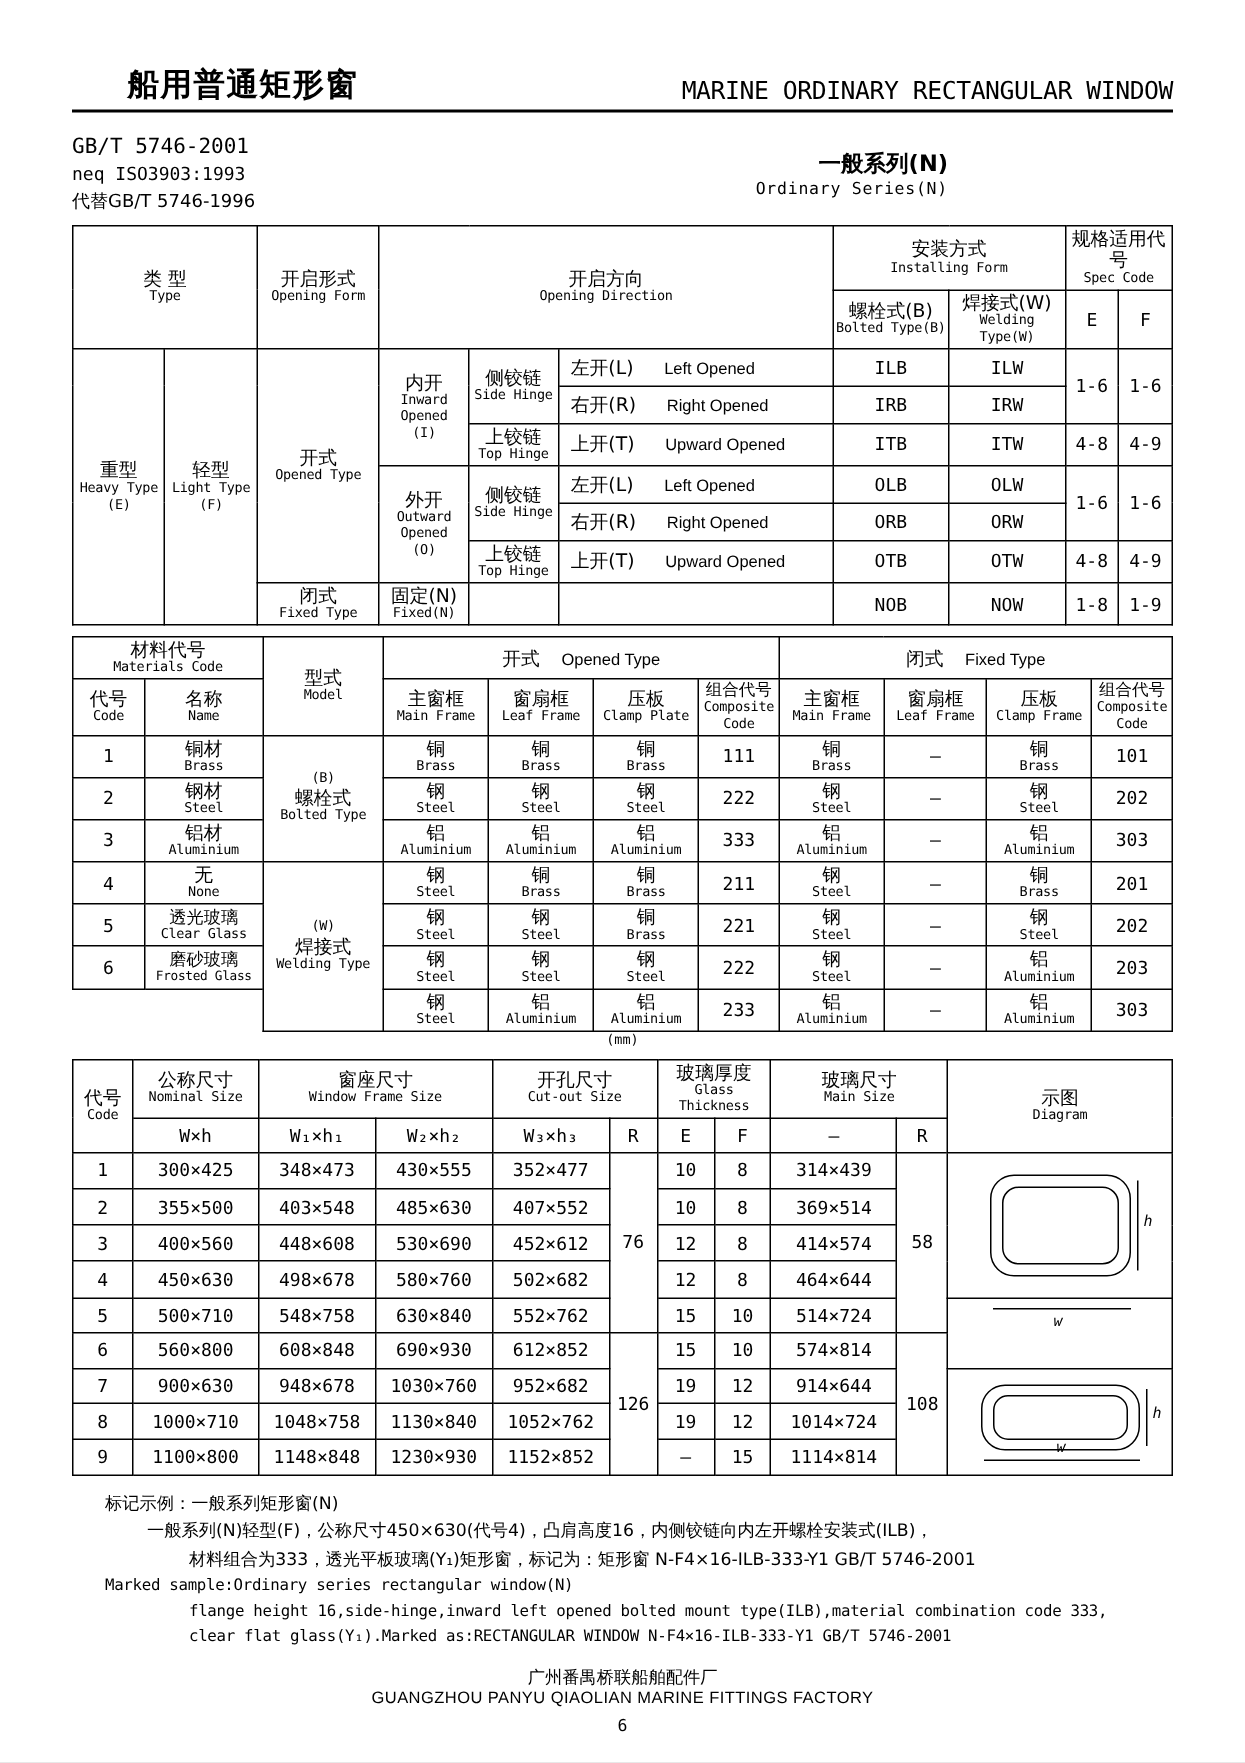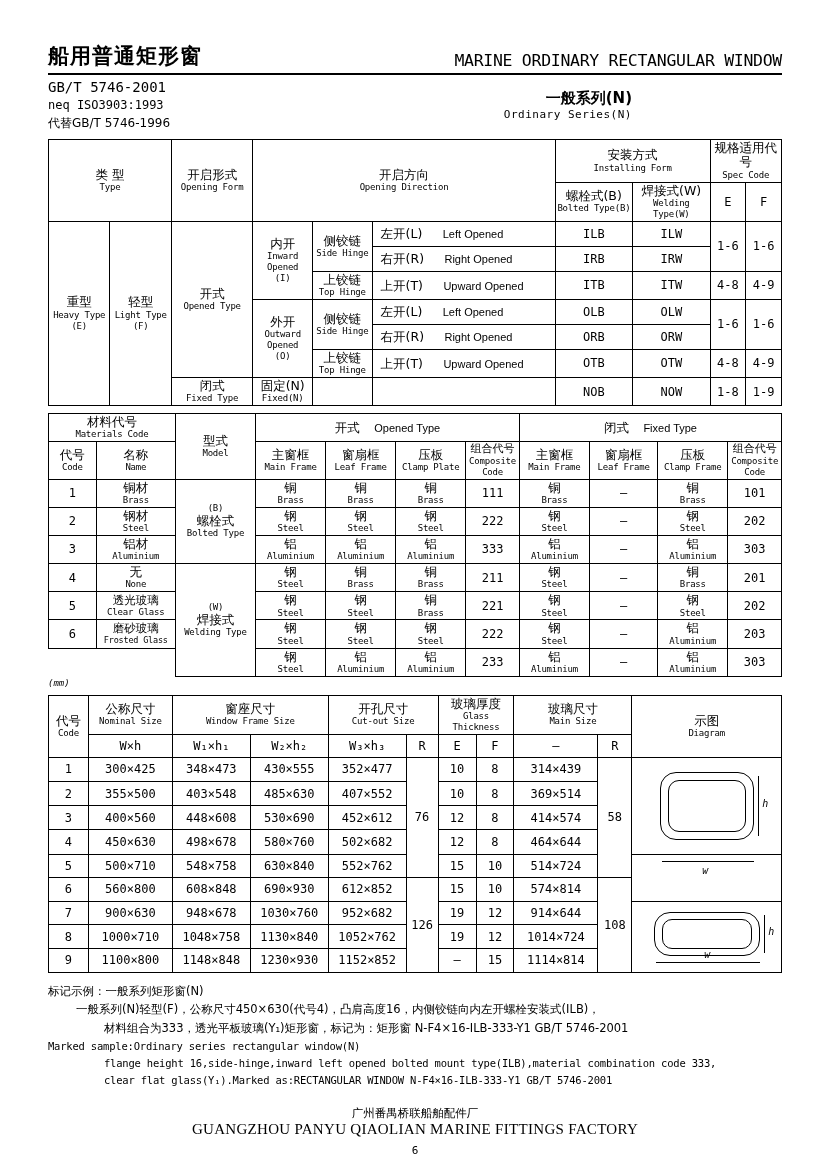--- a/index.html
+++ b/index.html
@@ -6,64 +6,64 @@
   html, body { margin:0; padding:0; background:#d8d8d8; }
   body { font-family:"Liberation Sans", sans-serif; }
   .page {
     width:830px; height:1175px; background:#fff; margin:0 auto; position:relative;
     padding:42px 48px 0 48px;
   }
   .cn { font-family:"DejaVu Sans", sans-serif; }
 
   
   .hdr { display:flex; align-items:flex-end; justify-content:space-between; }
-  .hdr-cn { font-size:21px; font-weight:bold; letter-spacing:1px; }
+  .hdr-cn { font-size:21px; font-weight:bold; letter-spacing:1px;margin-left:37px; }
   .hdr-en { font-size:16.5px; font-weight:normal; font-family:"DejaVu Sans Mono", monospace; letter-spacing:-0.3px; }
   .hdr-rule { border-bottom:2px solid #000; margin-top:3px; }
 
-  .subhdr { display:flex; justify-content:space-between; align-items:flex-start; margin-top:2px; }
+  .subhdr { display:flex; justify-content:space-between; align-items:flex-start; margin-top:13px; }
   .std { font-family:"DejaVu Sans Mono", monospace; font-size:12px; line-height:1.45; }
   .std .l1 { font-size:14px; }
   .series { text-align:right; padding-right:150px; padding-top:12px; }
   .series .s-cn { font-size:15px; font-weight:bold; }
   .series .s-en { font-size:11px; font-family:"DejaVu Sans Mono", monospace; letter-spacing:0.5px; }
 
   
   table { border-collapse:collapse; width:100%; }
   td, th { border:1px solid #000; text-align:center; vertical-align:middle; font-weight:normal; }
   .t1, .t2, .t3 { margin-top:7px; }
   .cell-cn { font-size:12.5px; line-height:1.15; display:block; }
   .cell-en { font-size:9px; font-family:"DejaVu Sans Mono", monospace; line-height:1.2; display:block; letter-spacing:-0.2px;}
   .v { font-family:"DejaVu Sans Mono", monospace; font-size:12px; }
   .vs { font-family:Liberation Sans, sans-serif; font-size:11px; }
   .t1 td { height:25px; }
   .t1 .hrow td { height:22px; }
 
   .t2 td { height:25.5px; }
   .t3 td { height:23px; }
 
-  .mm { text-align:left; font-family:"DejaVu Sans Mono", monospace; font-size:9px; margin-top:1px;font-style:italic; }
+  .mm { text-align:center; font-family:"DejaVu Sans Mono", monospace; font-size:9px; margin-top:1px; }
 
   
   .diagwrap { position:relative; width:100%; height:100%; }
   .rrect { border:1.6px solid #000; border-radius:16px; position:absolute; }
   .dim { position:absolute; font-family:"DejaVu Sans Mono", monospace; font-size:10px; font-style:italic; }
   .arrowv, .arrowh { position:absolute; background:#000; }
 
   
-  .notes { margin-top:9px; font-size:11px; line-height:1.62; }
+  .notes { margin-top:9px; font-size:11px; line-height:1.62;margin-left:22px; }
   .notes .cnline { font-family:"DejaVu Sans", sans-serif; font-size:11.5px; }
   .notes .enline { font-family:"DejaVu Sans Mono", monospace; font-size:10.5px; letter-spacing:-0.2px; }
   .ind1 { padding-left:28px; }
   .ind2 { padding-left:56px; }
 
   
   .footer { position:absolute; left:0; right:0; bottom:18px; text-align:center; }
   .f-cn { font-family:"DejaVu Sans", sans-serif; font-size:11.5px; }
-  .f-en { font-family:Liberation Serif, serif; font-size:15px; letter-spacing:0.3px; }
+  .f-en { font-family:Liberation Sans, sans-serif; font-size:11px; letter-spacing:0.3px; }
   .pageno { font-family:"DejaVu Sans Mono", monospace; font-size:11px; margin-top:6px; }
 </style>
 </head>
 <body>
 
 <div class="page">
 
   <div class="hdr">
     <div class="hdr-cn cn">船用普通矩形窗</div>
     <div class="hdr-en">MARINE ORDINARY RECTANGULAR WINDOW</div>

